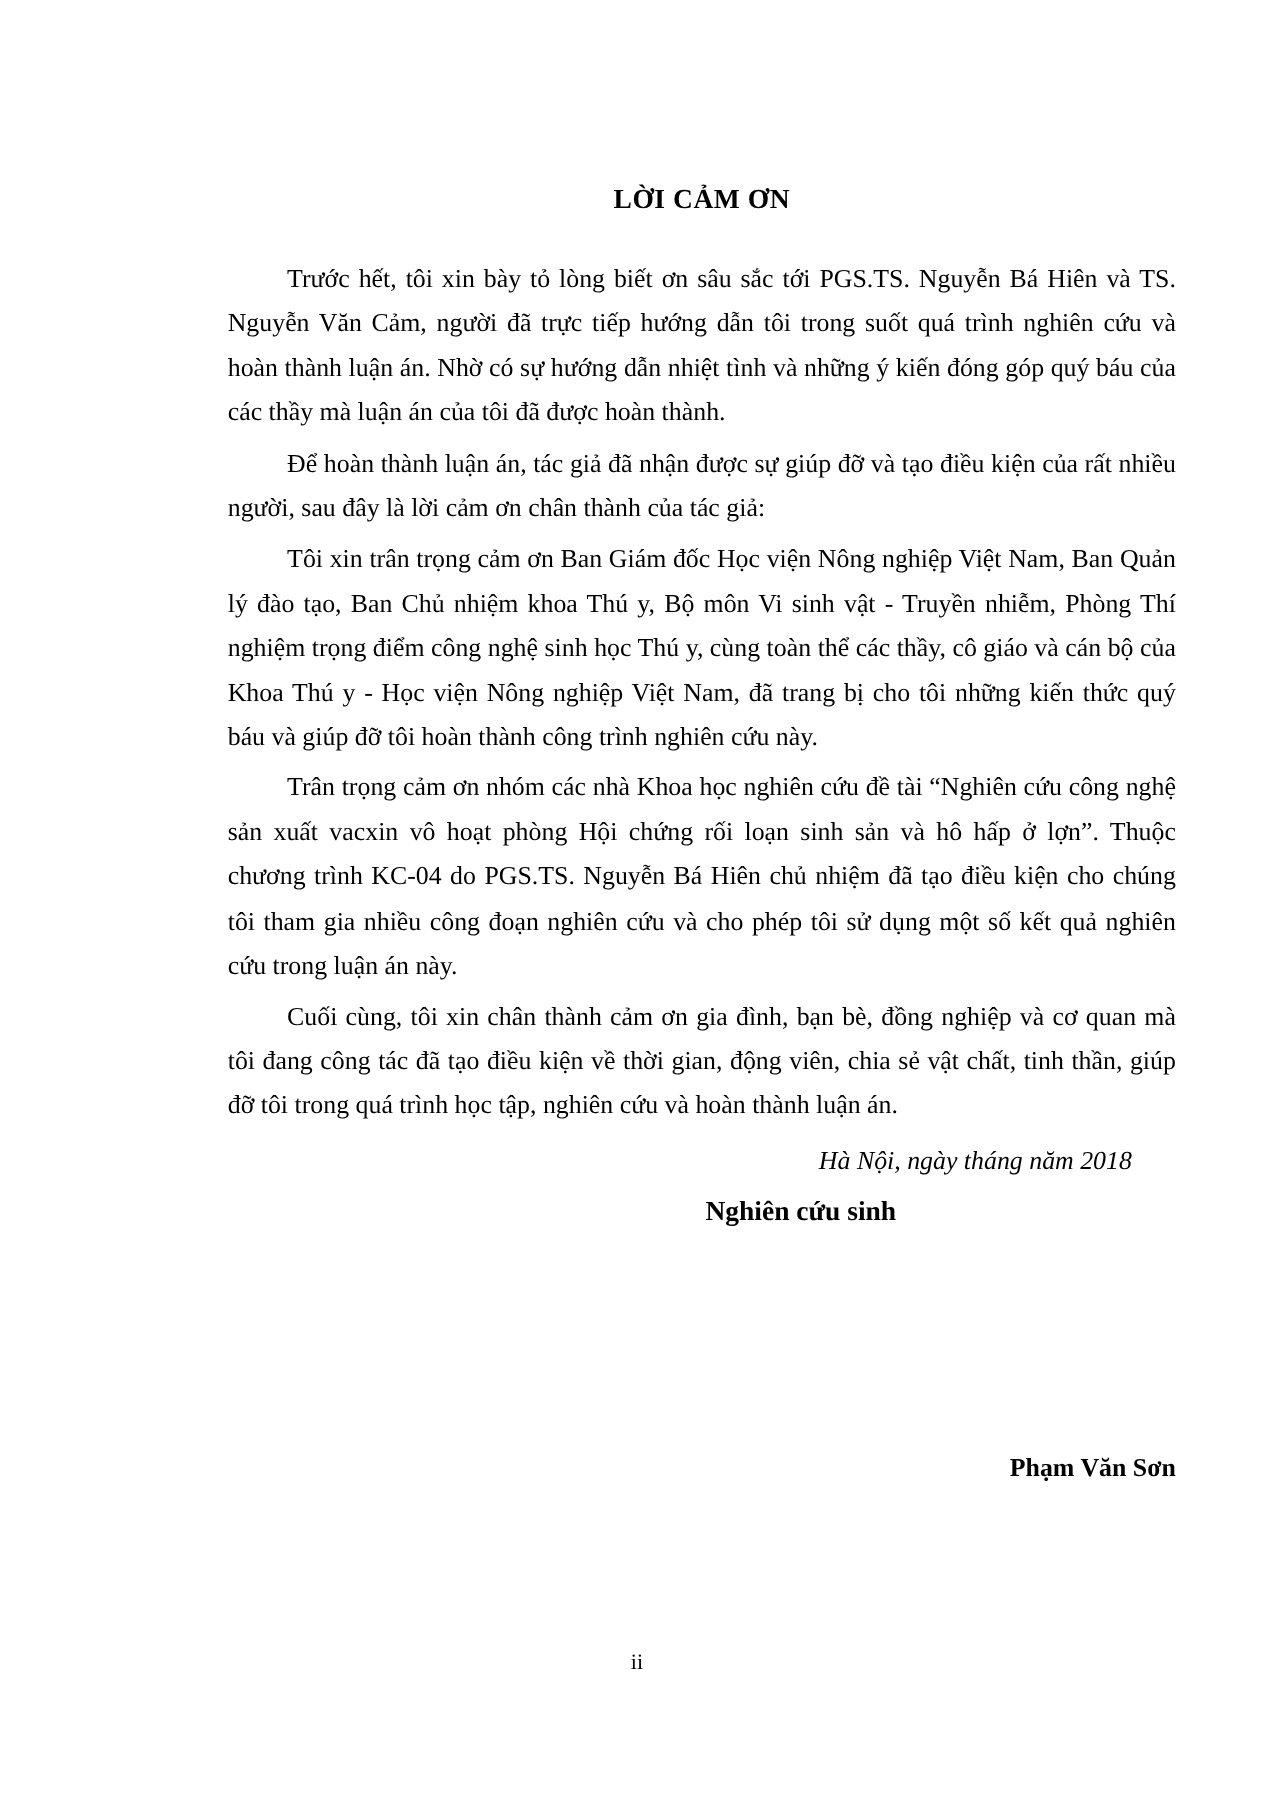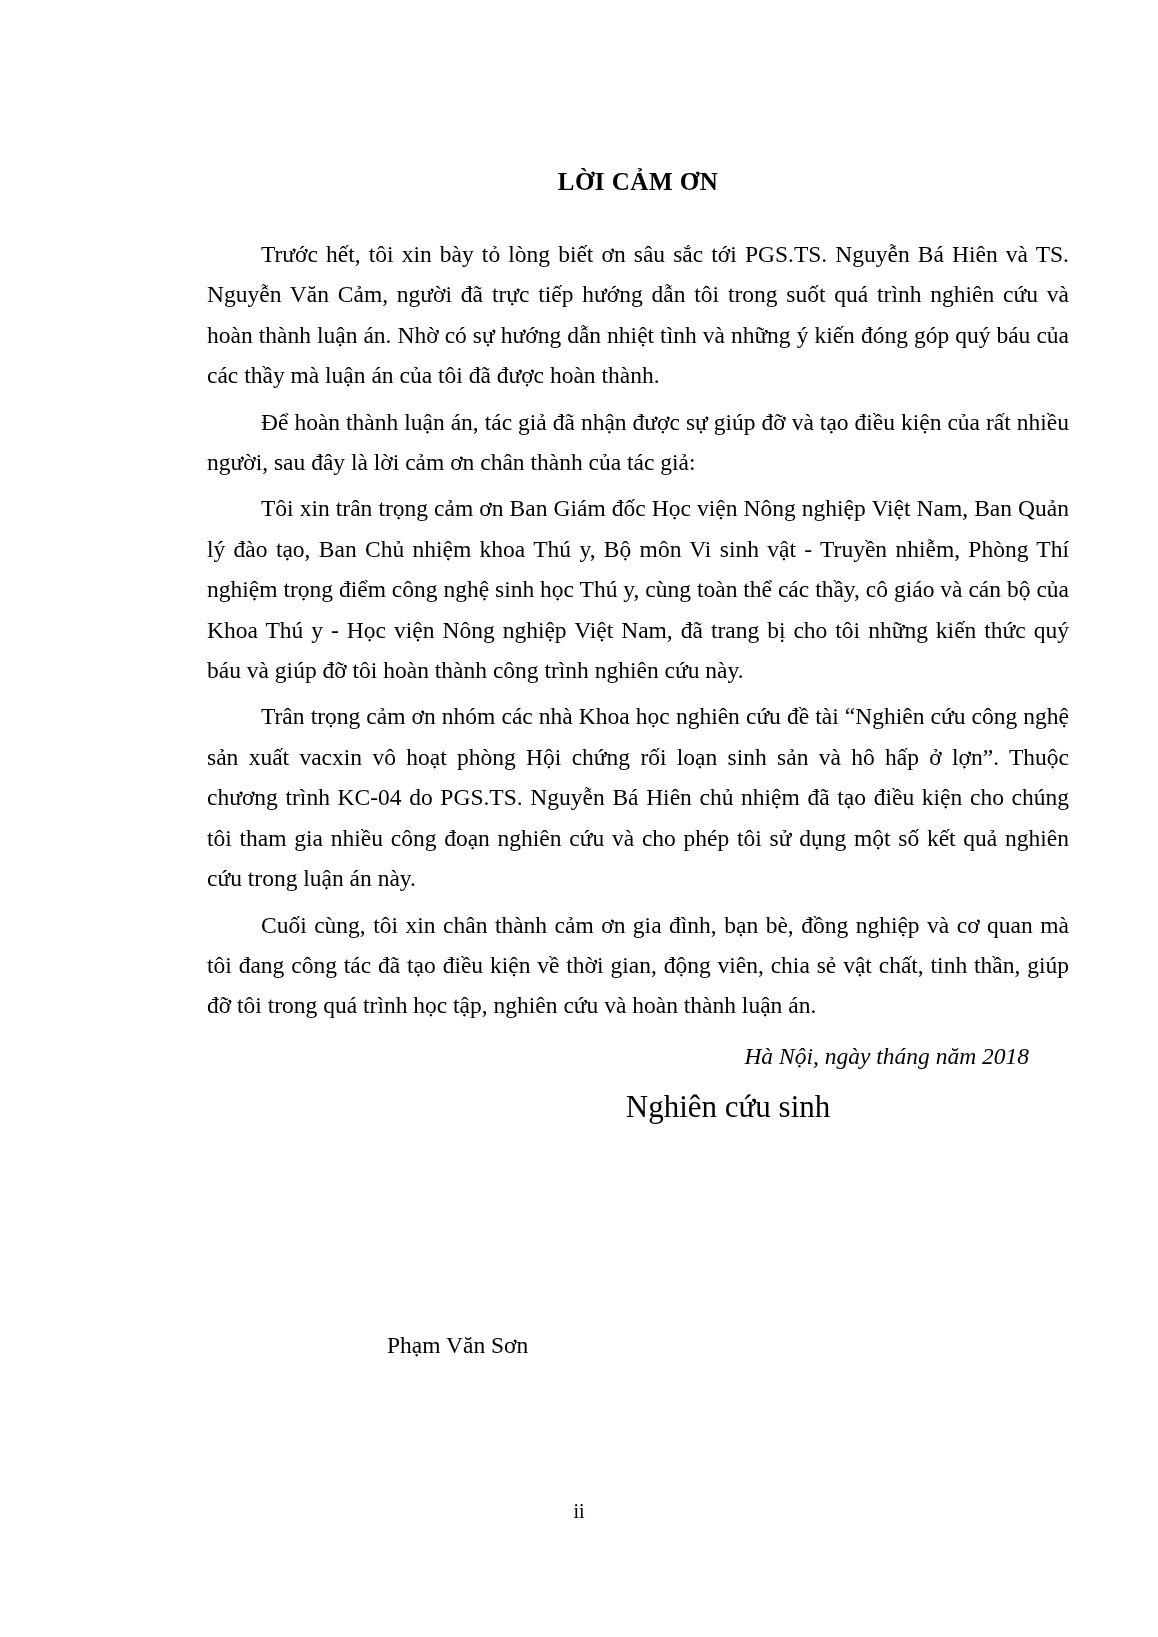--- a/index.html
+++ b/index.html
@@ -44,29 +44,29 @@
   .sig-date {
     text-align: right;
     font-style: italic;
     font-size: 23.5px;
     line-height: 1.72;
     margin: 0;
     padding-right: 40px;
   }
   .sig-role {
     text-align: center;
-    font-weight: normal;
-    font-size: 31px;
+    font-weight: bold;
+    font-size: 25px;
     line-height: 1.72;
     margin: 4px 0 0 0;
     padding-left: 180px;
   }
   .sig-name {
-    text-align: left;
-    font-weight: normal;
+    text-align: right;
+    font-weight: bold;
     font-size: 23.5px;
     line-height: 1.72;
     margin: 192px 0 0 0;
     padding-left: 180px;
   }
   .page-number {
     position: absolute;
     left: 0;
     right: 0;
     top: 1500px;

